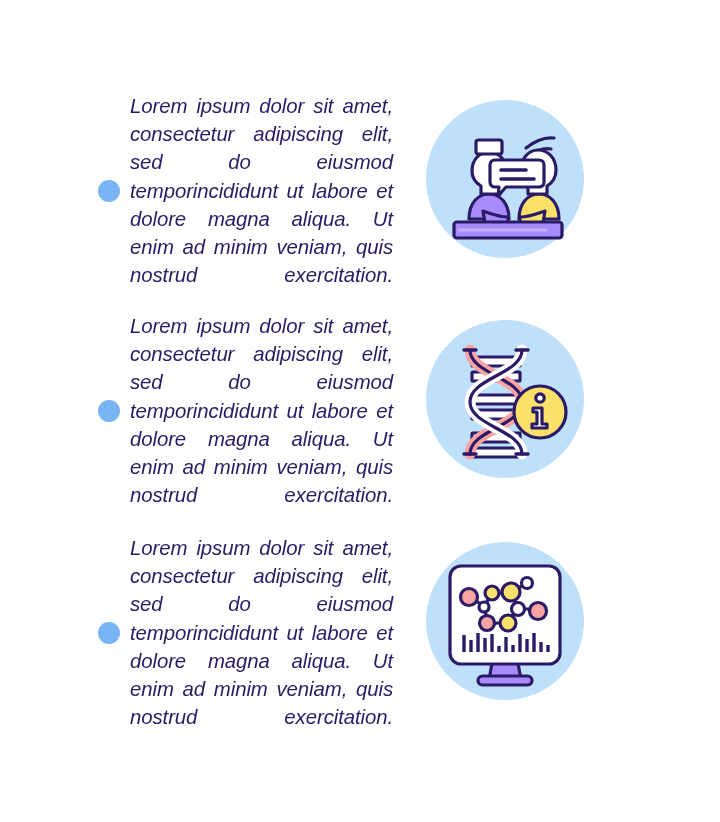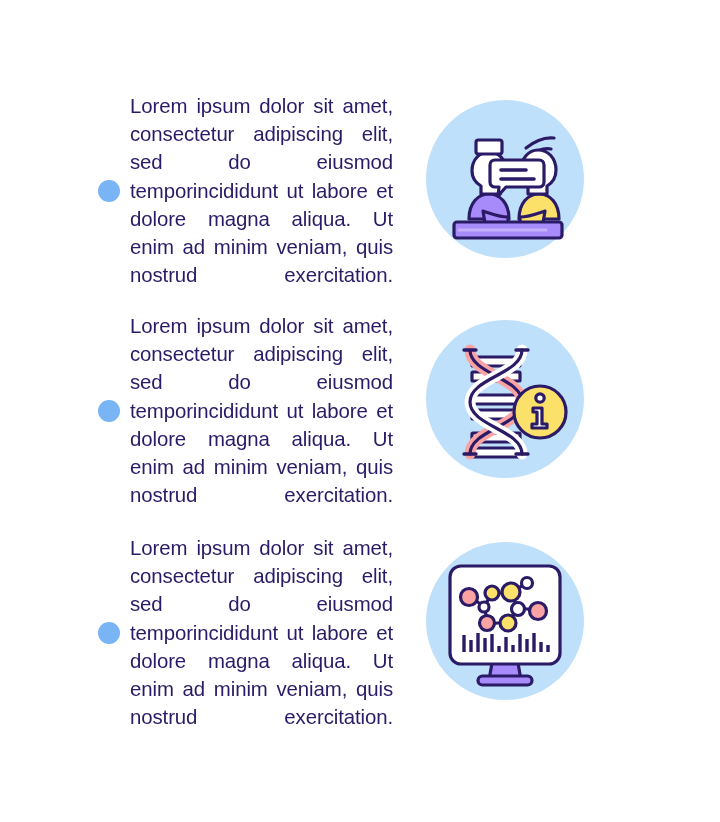--- a/index.html
+++ b/index.html
@@ -59,20 +59,21 @@
     top: 14px;
     width: 263px;
     text-align: justify;
     text-align-last: justify;
     color: #2b1a66;
     font-size: 20.4px;
     line-height: 28.2px;
     letter-spacing: -0.1px;
     word-spacing: 0px;
     font-weight: 400;
+    font-style: italic;
     -webkit-font-smoothing: antialiased;
   }
 
   
   .illus {
     position: absolute;
     left: 426px;
     top: 22px;
     width: 158px;
     height: 158px;

